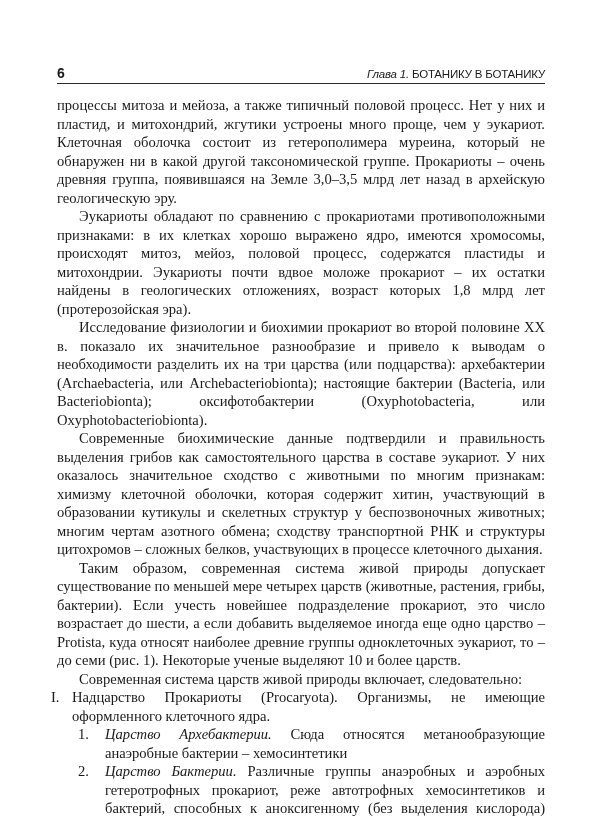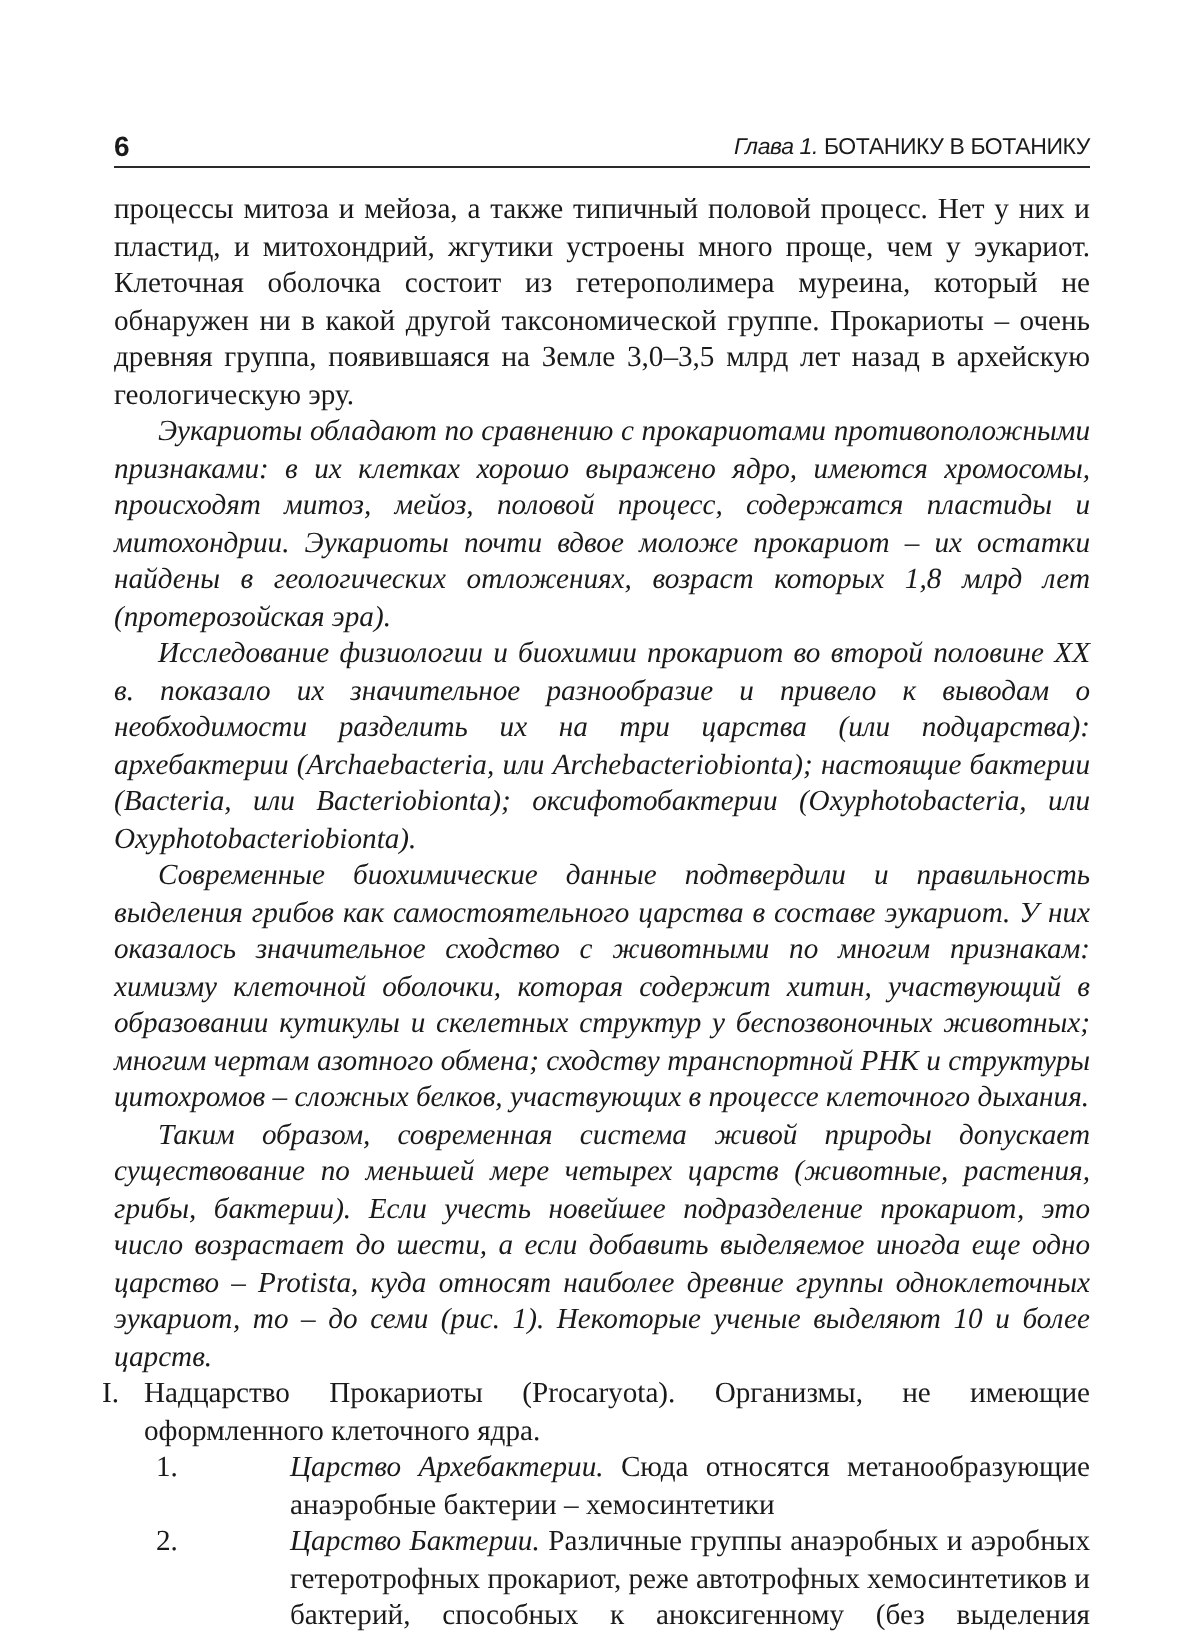--- a/index.html
+++ b/index.html
@@ -4,28 +4,28 @@
   <style>
     html, body { margin: 0; padding: 0; background: #ffffff; }
     body { width: 600px; height: 820px; position: relative; overflow: hidden; color: #1a1a1a; }
     .page { position: absolute; left: 57px; top: 60px; width: 488px; }
     .header { display: flex; justify-content: space-between; align-items: flex-end; height: 21px; border-bottom: 1.5px solid #2a2a2a; padding-bottom: 2px; }
     .page-num { font-family: "Liberation Sans", sans-serif; font-weight: bold; font-size: 14px; line-height: 16px; }
     .running-head { font-family: "Liberation Sans", sans-serif; font-size: 11.5px; line-height: 14px; letter-spacing: -0.2px; }
     .running-head .ch { font-style: italic; margin-left: 40px; }
     .body { font-family: "Liberation Serif", serif; font-size: 14.6px; line-height: 18.5px; text-align: justify; margin-top: 12px; }
     .body p { margin: 0; text-indent: 0; }
-    .body p.ind { text-indent: 22px; font-style: italic; }
+    .body p.ind { text-indent: 22px; }
     .sup-item { display: flex; margin: 0; }
     .sup-item .num { width: 21px; flex: none; }
     .sup-item .txt { flex: 1; }
     .sub-list { margin-left: 21px; }
     .sub-item { display: flex; }
     .sub-item .num { width: 27px; flex: none; padding-left: 0; }
-    .sub-item .txt { flex: 1; margin-left: 40px; }
+    .sub-item .txt { flex: 1; }
     b { font-weight: normal; }
     i { font-style: italic; }
   </style>
 </head>
 <body>
 
 <div class="page">
   <div class="header">
     <span class="page-num">6</span>
     <span class="running-head">
@@ -33,20 +33,21 @@
       <span>БОТАНИКУ В БОТАНИКУ</span>
     </span>
   </div>
 
   <div class="body">
     <p>процессы митоза и мейоза, а также типичный половой процесс. Нет у них и пластид, и митохондрий, жгутики устроены много проще, чем у эукариот. Клеточная оболочка состоит из гетерополимера муреина, который не обнаружен ни в какой другой таксономической группе. Прокариоты – очень древняя группа, появившаяся на Земле 3,0–3,5 млрд лет назад в архейскую геологическую эру.</p>
     <p class="ind">Эукариоты обладают по сравнению с прокариотами противоположными признаками: в их клетках хорошо выражено ядро, имеются хромосомы, происходят митоз, мейоз, половой процесс, содержатся пластиды и митохондрии. Эукариоты почти вдвое моложе прокариот – их остатки найдены в геологических отложениях, возраст которых 1,8 млрд лет (протерозойская эра).</p>
     <p class="ind">Исследование физиологии и биохимии прокариот во второй половине XX в. показало их значительное разнообразие и привело к выводам о необходимости разделить их на три царства (или подцарства): архебактерии (Archaebacteria, или Archebacteriobionta); настоящие бактерии (Bacteria, или Bacteriobionta); оксифотобактерии (Oxyphotobacteria, или Oxyphotobacteriobionta).</p>
     <p class="ind">Современные биохимические данные подтвердили и правильность выделения грибов как самостоятельного царства в составе эукариот. У них оказалось значительное сходство с животными по многим признакам: химизму клеточной оболочки, которая содержит хитин, участвующий в образовании кутикулы и скелетных структур у беспозвоночных животных; многим чертам азотного обмена; сходству транспортной РНК и структуры цитохромов – сложных белков, участвующих в процессе клеточного дыхания.</p>
     <p class="ind">Таким образом, современная система живой природы допускает существование по меньшей мере четырех царств (животные, растения, грибы, бактерии). Если учесть новейшее подразделение прокариот, это число возрастает до шести, а если добавить выделяемое иногда еще одно царство – Protista, куда относят наиболее древние группы одноклеточных эукариот, то – до семи (рис. 1). Некоторые ученые выделяют 10 и более царств.</p>
+    <p class="ind">Современная система царств живой природы включает, следовательно:</p>
 
     <div class="sup-item" style="margin-left:-6px;">
       <span class="num">I.</span>
       <span class="txt">
         <b>Надцарство Прокариоты (Procaryota).</b>
         <span>Организмы, не имеющие оформленного клеточного ядра.</span>
       </span>
     </div>
 
     <div class="sub-list">

